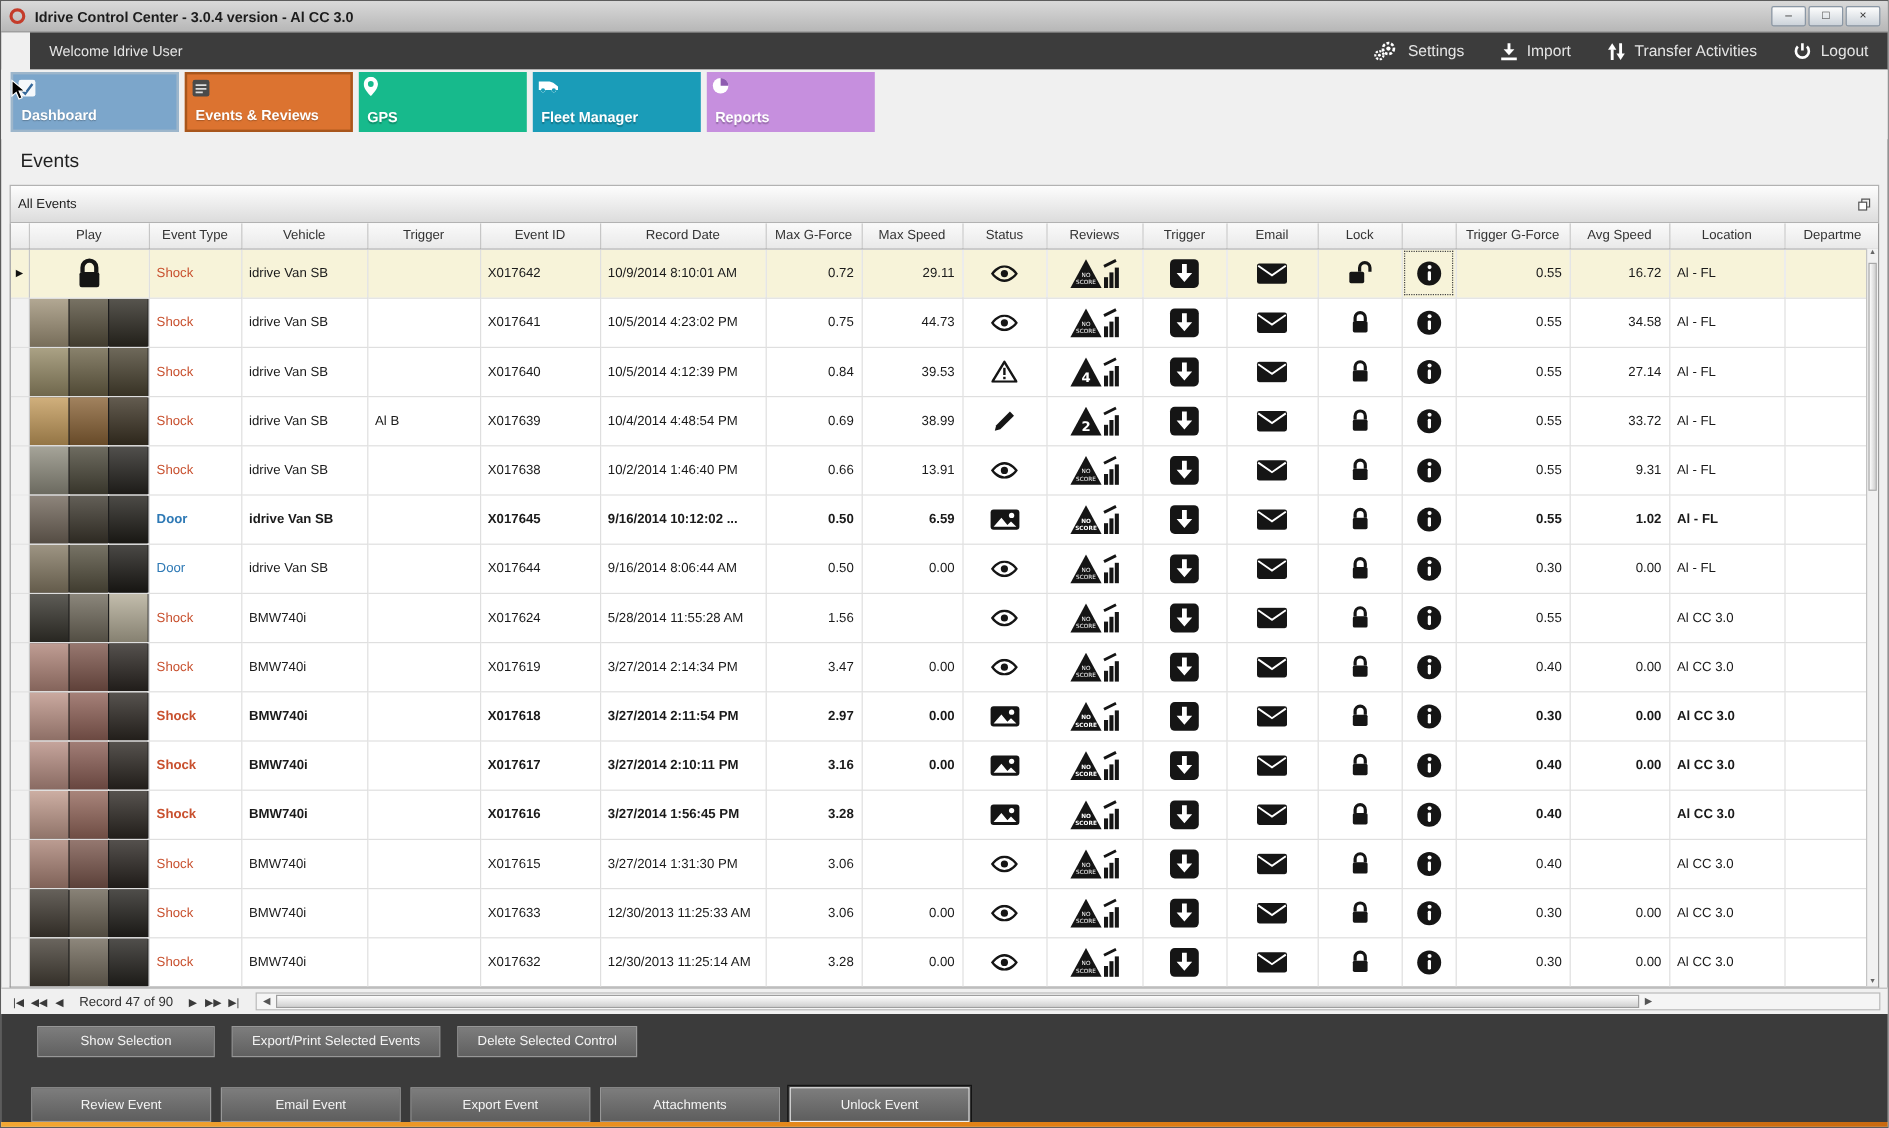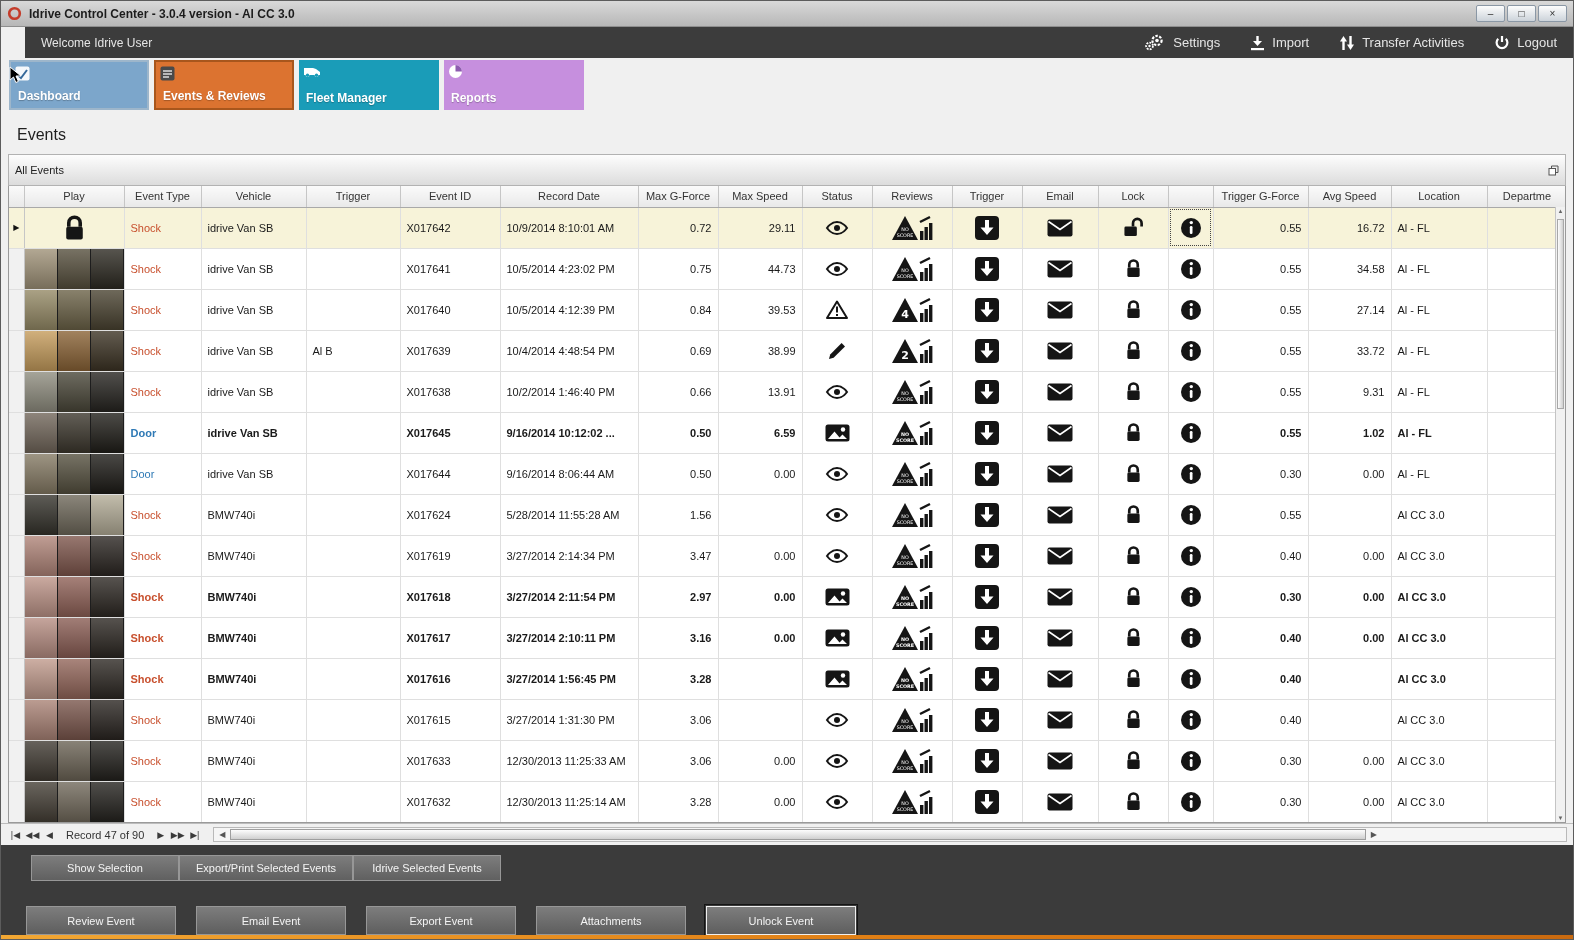--- a/index.html
+++ b/index.html
@@ -63,23 +63,23 @@
   
   .pager { height:22px; flex:0 0 22px; background:#f0f0f0; border-top:1px solid #bcbcbc; display:flex; align-items:center; padding:0 6px; font-size:11px; color:#333; }
   .pnav { min-width:17px; text-align:center; font-size:9px; color:#3a3a3a; padding:0 1px; }
   .record { margin:0 8px; }
   .hscroll { flex:1; display:flex; align-items:center; height:15px; margin-left:10px; border:1px solid #b9b9b9; background:#f5f5f5; }
   .harrow { width:16px; text-align:center; font-size:8px; color:#555; }
   .hthumb { height:11px; width:84%; background:linear-gradient(#fdfdfd,#d0d0d0); border:1px solid #9e9e9e; }
 
   
   .darkpanel { flex:1; background:#3b3b3b; }
-  .sel-row { display:flex; gap:0; padding:10px 0 0 30px; }
+  .sel-row { display:flex; gap:14px; padding:10px 0 0 30px; }
   .btn-gray { background:linear-gradient(#7d7d7d,#606060); border:1px solid #979797; color:#f4f4f4; font-size:11px; height:26px; padding:0 16px; min-width:148px; display:inline-flex; align-items:center; justify-content:center; }
-  .act-row { display:flex; gap:20px; padding:25px 0 0 25px;align-items:center; }
+  .act-row { display:flex; gap:8px; padding:25px 0 0 25px;align-items:center; }
   .btn-act { background:linear-gradient(#7d7d7d,#5e5e5e); border:1px solid #979797; color:#f4f4f4; font-size:11px; width:150px; height:29px; display:inline-flex; align-items:center; justify-content:center; }
   .btn-act.focused { border:1px solid #efefef; outline:1px solid #141414; outline-offset:1px; }
 
   .stripe { height:4px; flex:0 0 4px; background:linear-gradient(90deg,#f2a733,#e07f15 55%,#c96a10); }
 </style>
 </head>
 <body>
 
 <div class="window">
 
@@ -153,20 +153,29 @@
         <div class="tile-label">Dashboard</div>
       </div>
       <div class="tile selected" style="background: rgb(220, 115, 48);">
         <span class="tile-icon icon">
           <svg width="15" height="15" viewBox="0 0 15 15">
             <rect x="0.5" y="0.5" width="14" height="14" rx="2" fill="#4a4a4a"></rect>
             <path d="M3 5h9M3 8h9M3 11h6" stroke="#ddd" stroke-width="1.4"></path>
           </svg>
         </span>
         <div class="tile-label">Events &amp; Reviews</div>
+      </div>
+      <div class="tile" style="background: rgb(23, 186, 140);">
+        <span class="tile-icon icon">
+          <svg width="12" height="16" viewBox="0 0 12 16">
+            <path d="M6 0a6 6 0 016 6c0 4.5-6 10-6 10S0 10.5 0 6a6 6 0 016-6z" fill="#fff"></path>
+            <circle cx="6" cy="6" r="2.4" fill="#17ba8c"></circle>
+          </svg>
+        </span>
+        <div class="tile-label">GPS</div>
       </div>
       <div class="tile" style="background: rgb(26, 156, 184);">
         <span class="tile-icon icon">
           <svg width="18" height="14" viewBox="0 0 18 14">
             <path d="M1 9V4h9l3 1 4 3v3h-1.5a2 2 0 01-4 0h-5a2 2 0 01-4 0H1z" fill="#fff"></path>
             <circle cx="4.5" cy="11.2" r="1.7" fill="#1a9cb8"></circle>
             <circle cx="13.5" cy="11.2" r="1.7" fill="#1a9cb8"></circle>
           </svg>
         </span>
         <div class="tile-label">Fleet Manager</div>
@@ -1212,21 +1221,21 @@
       <span class="harrow">◀</span>
       <div class="hthumb"></div>
       <span class="harrow">▶</span>
     </div>
   </div>
 
   <div class="darkpanel">
     <div class="sel-row" id="sel-buttons">
         <button class="btn-gray">Show Selection</button>
         <button class="btn-gray">Export/Print Selected Events</button>
-        <button class="btn-gray">Idrive Selected  Events</button>
+        <button class="btn-gray">Delete Selected  Control</button>
       </div>
     <div class="act-row" id="act-buttons">
         <button class="btn-act">Review Event</button>
         <button class="btn-act">Email Event</button>
         <button class="btn-act">Export Event</button>
         <button class="btn-act">Attachments</button>
         <button class="btn-act focused">Unlock Event</button>
       </div>
   </div>
 

